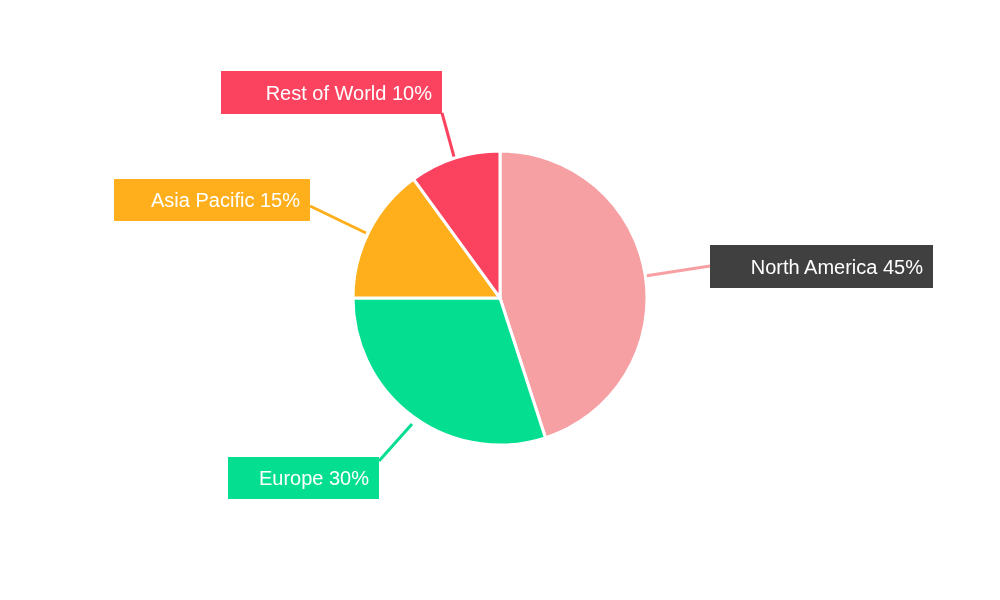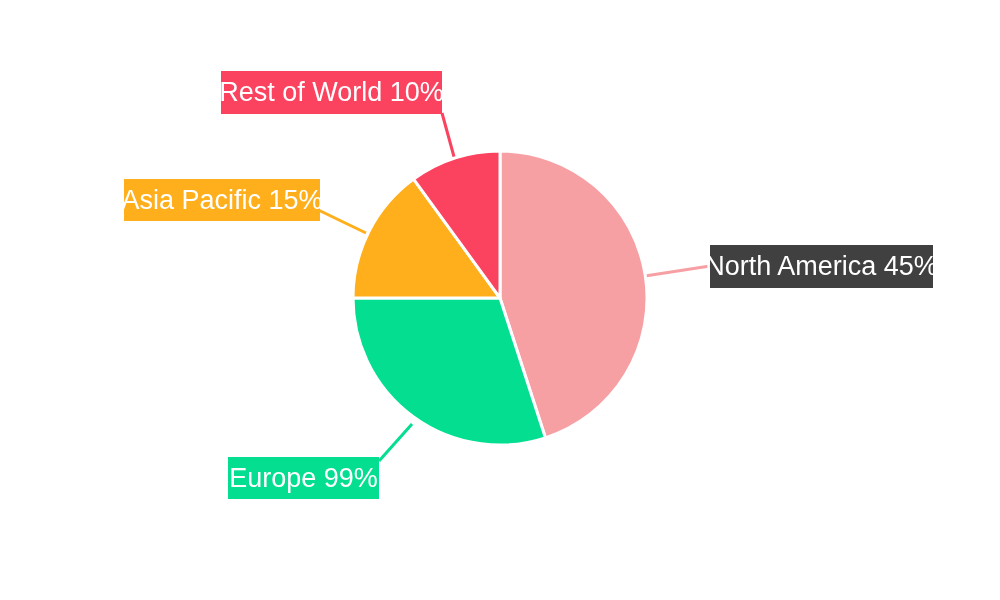--- a/index.html
+++ b/index.html
@@ -31,25 +31,25 @@
   }
   .leader-line {
     stroke-width: 3;
     fill: none;
     stroke-linecap: butt;
   }
   .callout-label {
     position: absolute;
     display: flex;
     align-items: center;
-    justify-content: center;
+    justify-content: flex-end;
     box-sizing: border-box;
     color: #ffffff;
     font-family: "Liberation Sans", sans-serif;
-    font-size: 27px;
+    font-size: 20px;
     line-height: 1;
     letter-spacing: 0px;
     padding: 0 10px;
     white-space: nowrap;
   }
 </style>
 </head>
 <body>
 
 <div id="canvas">
@@ -67,23 +67,23 @@
         <path d="M 500 298 L 353.00 298.00 A 147 147 0 0 1 413.60 179.07 Z" fill="#FFAF1B" class="slice-path"></path>
         <path d="M 500 298 L 413.60 179.07 A 147 147 0 0 1 500.00 151.00 Z" fill="#FB4360" class="slice-path"></path>
       </g>
   </svg>
 
   <div id="labels-layer">
       <div class="callout-label" style="left: 710px; top: 245px; width: 223px; height: 43px; background: #404040;">
         <span>North America 45%</span>
       </div>
       <div class="callout-label" style="left: 228px; top: 457px; width: 151px; height: 42px; background: rgb(3, 222, 145);">
-        <span>Europe 99%</span>
+        <span>Europe 30%</span>
       </div>
-      <div class="callout-label" style="left: 124px; top: 179px; width: 196px; height: 42px; background: rgb(255, 175, 27);">
+      <div class="callout-label" style="left: 114px; top: 179px; width: 196px; height: 42px; background: rgb(255, 175, 27);">
         <span>Asia Pacific 15%</span>
       </div>
       <div class="callout-label" style="left: 221px; top: 71px; width: 221px; height: 43px; background: rgb(251, 67, 96);">
         <span>Rest of World 10%</span>
       </div>
     </div>
 
 </div>
 
 </body></html>

